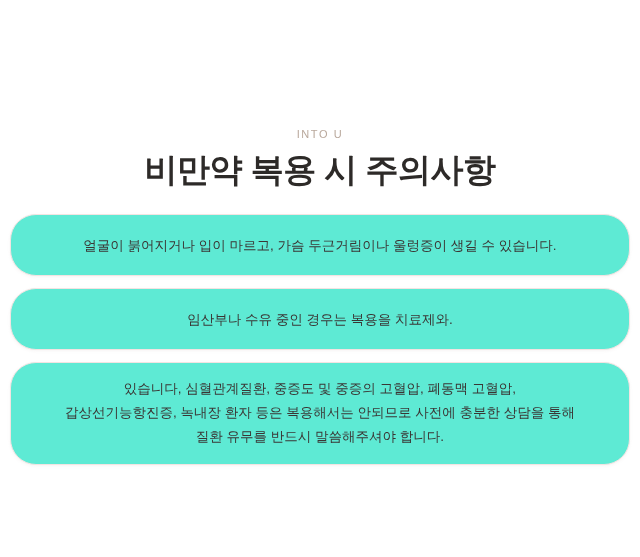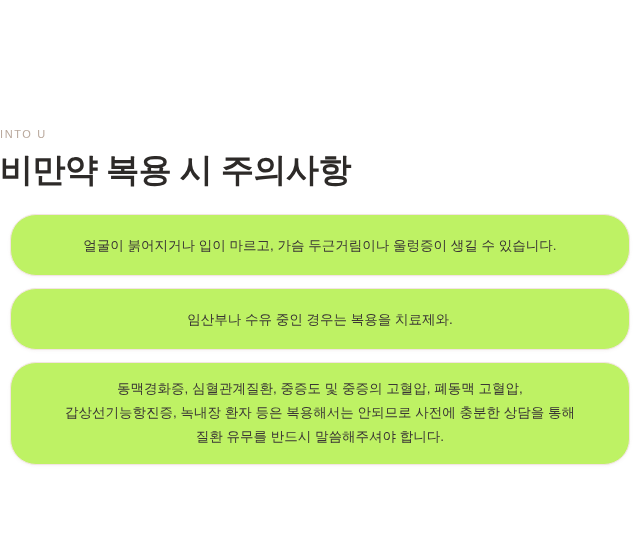--- a/index.html
+++ b/index.html
@@ -15,20 +15,21 @@
   }
   .page {
     position: relative;
     width: 640px;
     height: 557px;
     box-sizing: border-box;
     overflow: hidden;
   }
   .header {
     padding-top: 128px;
+    text-align: center;
   }
   .eyebrow {
     font-size: 11px;
     letter-spacing: 1.6px;
     color: #b9a89c;
     font-weight: 400;
     margin: 0 0 8px 0;
     line-height: 1.2;
   }
   .title {
@@ -39,21 +40,21 @@
     letter-spacing: -0.5px;
     line-height: 1.25;
   }
   .cards {
     padding: 0 10px;
     display: flex;
     flex-direction: column;
     gap: 12px;
   }
   .card {
-    background: #bef264;
+    background: #5eead4;
     border: 1px solid #f3e4e2;
     border-radius: 26px;
     box-shadow: 0 1px 3px rgba(180, 150, 150, 0.10);
     text-align: center;
     color: #3a3634;
     font-size: 13.5px;
     line-height: 1.75;
     padding: 16px 18px;
     display: flex;
     align-items: center;
@@ -83,19 +84,19 @@
     <div class="card">
       <p>얼굴이 붉어지거나 입이 마르고, 가슴 두근거림이나 울렁증이 생길 수 있습니다.</p>
     </div>
 
 
     <div class="card">
       <p>임산부나 수유 중인 경우는 복용을 치료제와.</p>
     </div>
 
     <div class="card card--tall">
-      <p>동맥경화증, 심혈관계질환, 중증도 및 중증의 고혈압, 폐동맥 고혈압,
+      <p>있습니다, 심혈관계질환, 중증도 및 중증의 고혈압, 폐동맥 고혈압,
 갑상선기능항진증, 녹내장 환자 등은 복용해서는 안되므로 사전에 충분한 상담을 통해
 질환 유무를 반드시 말씀해주셔야 합니다.</p>
     </div>
 
   </div>
 </div>
 
 </body></html>

